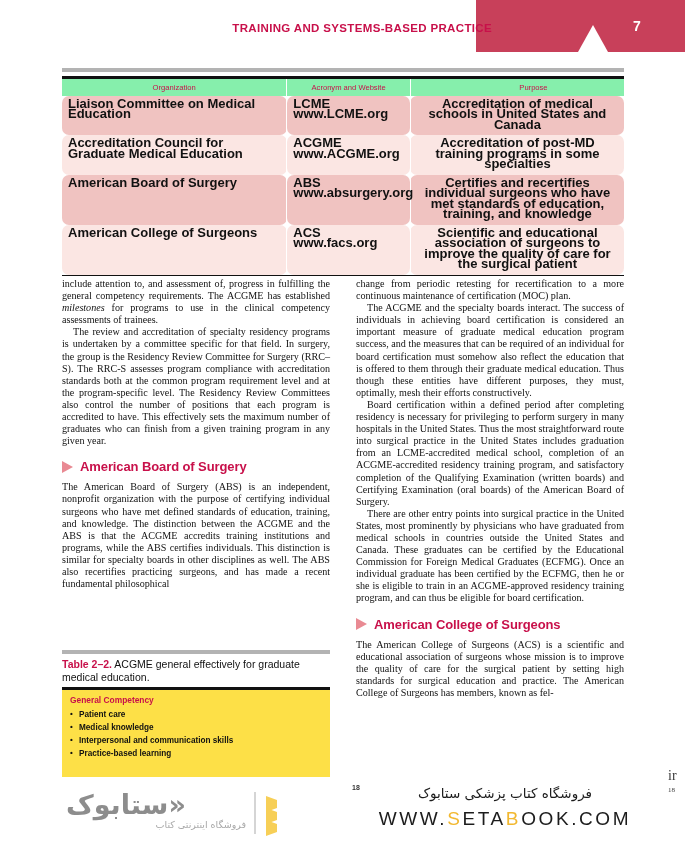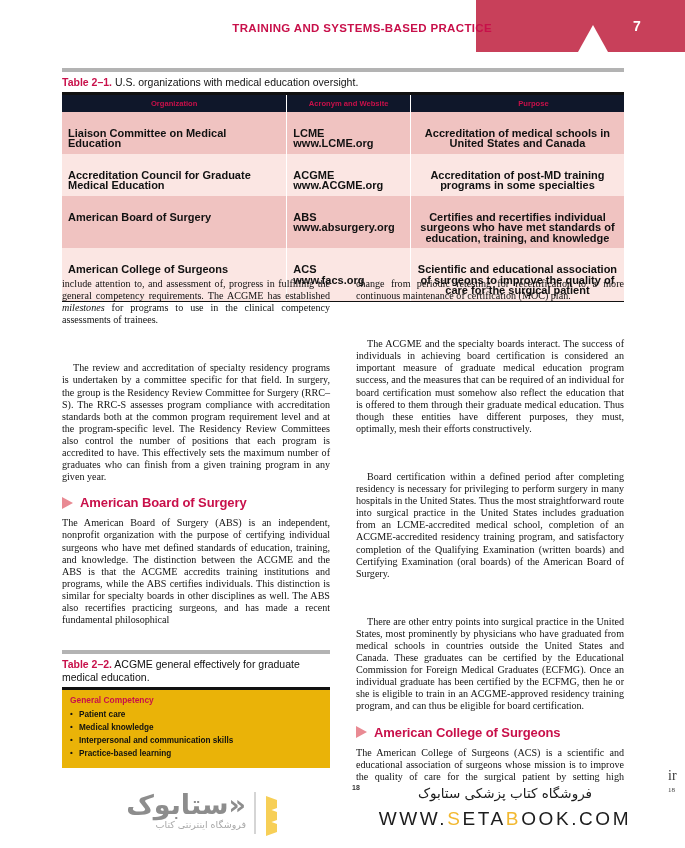--- a/index.html
+++ b/index.html
@@ -98,39 +98,40 @@
   .tbl-rule-black-thin {
     height: 1.6px;
     background: #111111;
   }
   table.doc-table {
     border-collapse: collapse;
     width: 100%;
     table-layout: fixed;
   }
   table.doc-table th {
-    background: #0f172a;
+    background: #86efac;
     color: #c8104a;
     font-family: "Liberation Sans", sans-serif;
-    font-weight: bold;
+    font-weight: normal;
     font-size: 7.6px;
     text-align: center;
     padding: 4px 4px;
     border-right: 1px solid #ffffff;
   }
   table.doc-table th:last-child { border-right: none; padding-left: 36px; }
   table.doc-table td {
     font-family: "Liberation Sans", sans-serif;
     font-weight: bold;
-    font-size: 11px;
+    font-size: 13px;
     line-height: 10.5px;
     color: #111111;
-    padding: 16px 6px 5px 6px;
+    padding: 3px 6px 5px 6px;
     vertical-align: top;
     border-right: 1px solid #ffffff;
+    border-radius: 7px;
   }
   table.doc-table td:last-child { border-right: none; }
   table.doc-table tr.row-dark td { background: #f0c3c1; }
   table.doc-table tr.row-light td { background: #fbe6e3; }
   td.c-purpose { text-align: center; }
   .ws { display: block; }
 
   
   .body-cols {
     position: absolute;
@@ -148,21 +149,21 @@
   .col-right { left: 294px; }
   .col p {
     margin: 0 0 0 0;
     font-family: "Liberation Serif", serif;
     font-size: 10.1px;
     line-height: 12.1px;
     text-align: justify;
     text-justify: inter-word;
     color: #111111;
   }
-  .col p + p { text-indent: 11px; margin-top: 36px; }
+  .col p + p { text-indent: 11px; }
   .col p i { font-style: italic; }
 
   
   .sec-head {
     display: flex;
     align-items: center;
     gap: 7px;
     margin: 12px 0 7px 0;
   }
   .sec-tri {
@@ -181,22 +182,22 @@
   }
 
   
   .table-22-wrap {
     position: absolute;
     top: 650px;
     left: 62px;
     width: 268px;
   }
   .t22-body {
-    background: #eab308;
-    padding: 5px 8px 8px 8px;
+    background: #fde047;
+    padding: 5px 8px 17px 8px;
   }
   .t22-colhead {
     font-family: "Liberation Sans", sans-serif;
     font-weight: bold;
     font-size: 8.4px;
     color: #c8104a;
     margin-bottom: 3px;
   }
   .t22-item {
     font-family: "Liberation Sans", sans-serif;
@@ -230,21 +231,21 @@
     left: 62px;
     top: 6px;
     width: 235px;
     height: 56px;
   }
   .wm-logo-word {
     position: absolute;
     left: 4px;
     top: 2px;
     width: 180px;
-    text-align: right;
+    text-align: left;
     direction: rtl;
     font-family: "DejaVu Sans", sans-serif;
     font-size: 27px;
     font-weight: bold;
     color: #8d8d8d;
     line-height: 30px;
   }
   .wm-logo-sub {
     position: absolute;
     left: 4px;
@@ -342,24 +343,20 @@
 
 <div class="page-header">
   <div class="header-band"></div>
   <div class="header-notch"></div>
   <div class="header-title">TRAINING AND SYSTEMS-BASED PRACTICE</div>
   <div class="page-number">7</div>
 </div>
 
 <div class="table-21-wrap">
   <div class="tbl-toprule"></div>
-  <div class="tbl-caption">
-    <span class="cap-label">Table 2–1.</span>
-    <span>U.S. organizations with medical education oversight.</span>
-  </div>
   <div class="tbl-rule-black"></div>
   <table class="doc-table">
     <colgroup>
       <col style="width:40%">
       <col style="width:22%">
       <col style="width:38%">
     </colgroup>
     <thead>
       <tr>
         <th>Organization</th>

